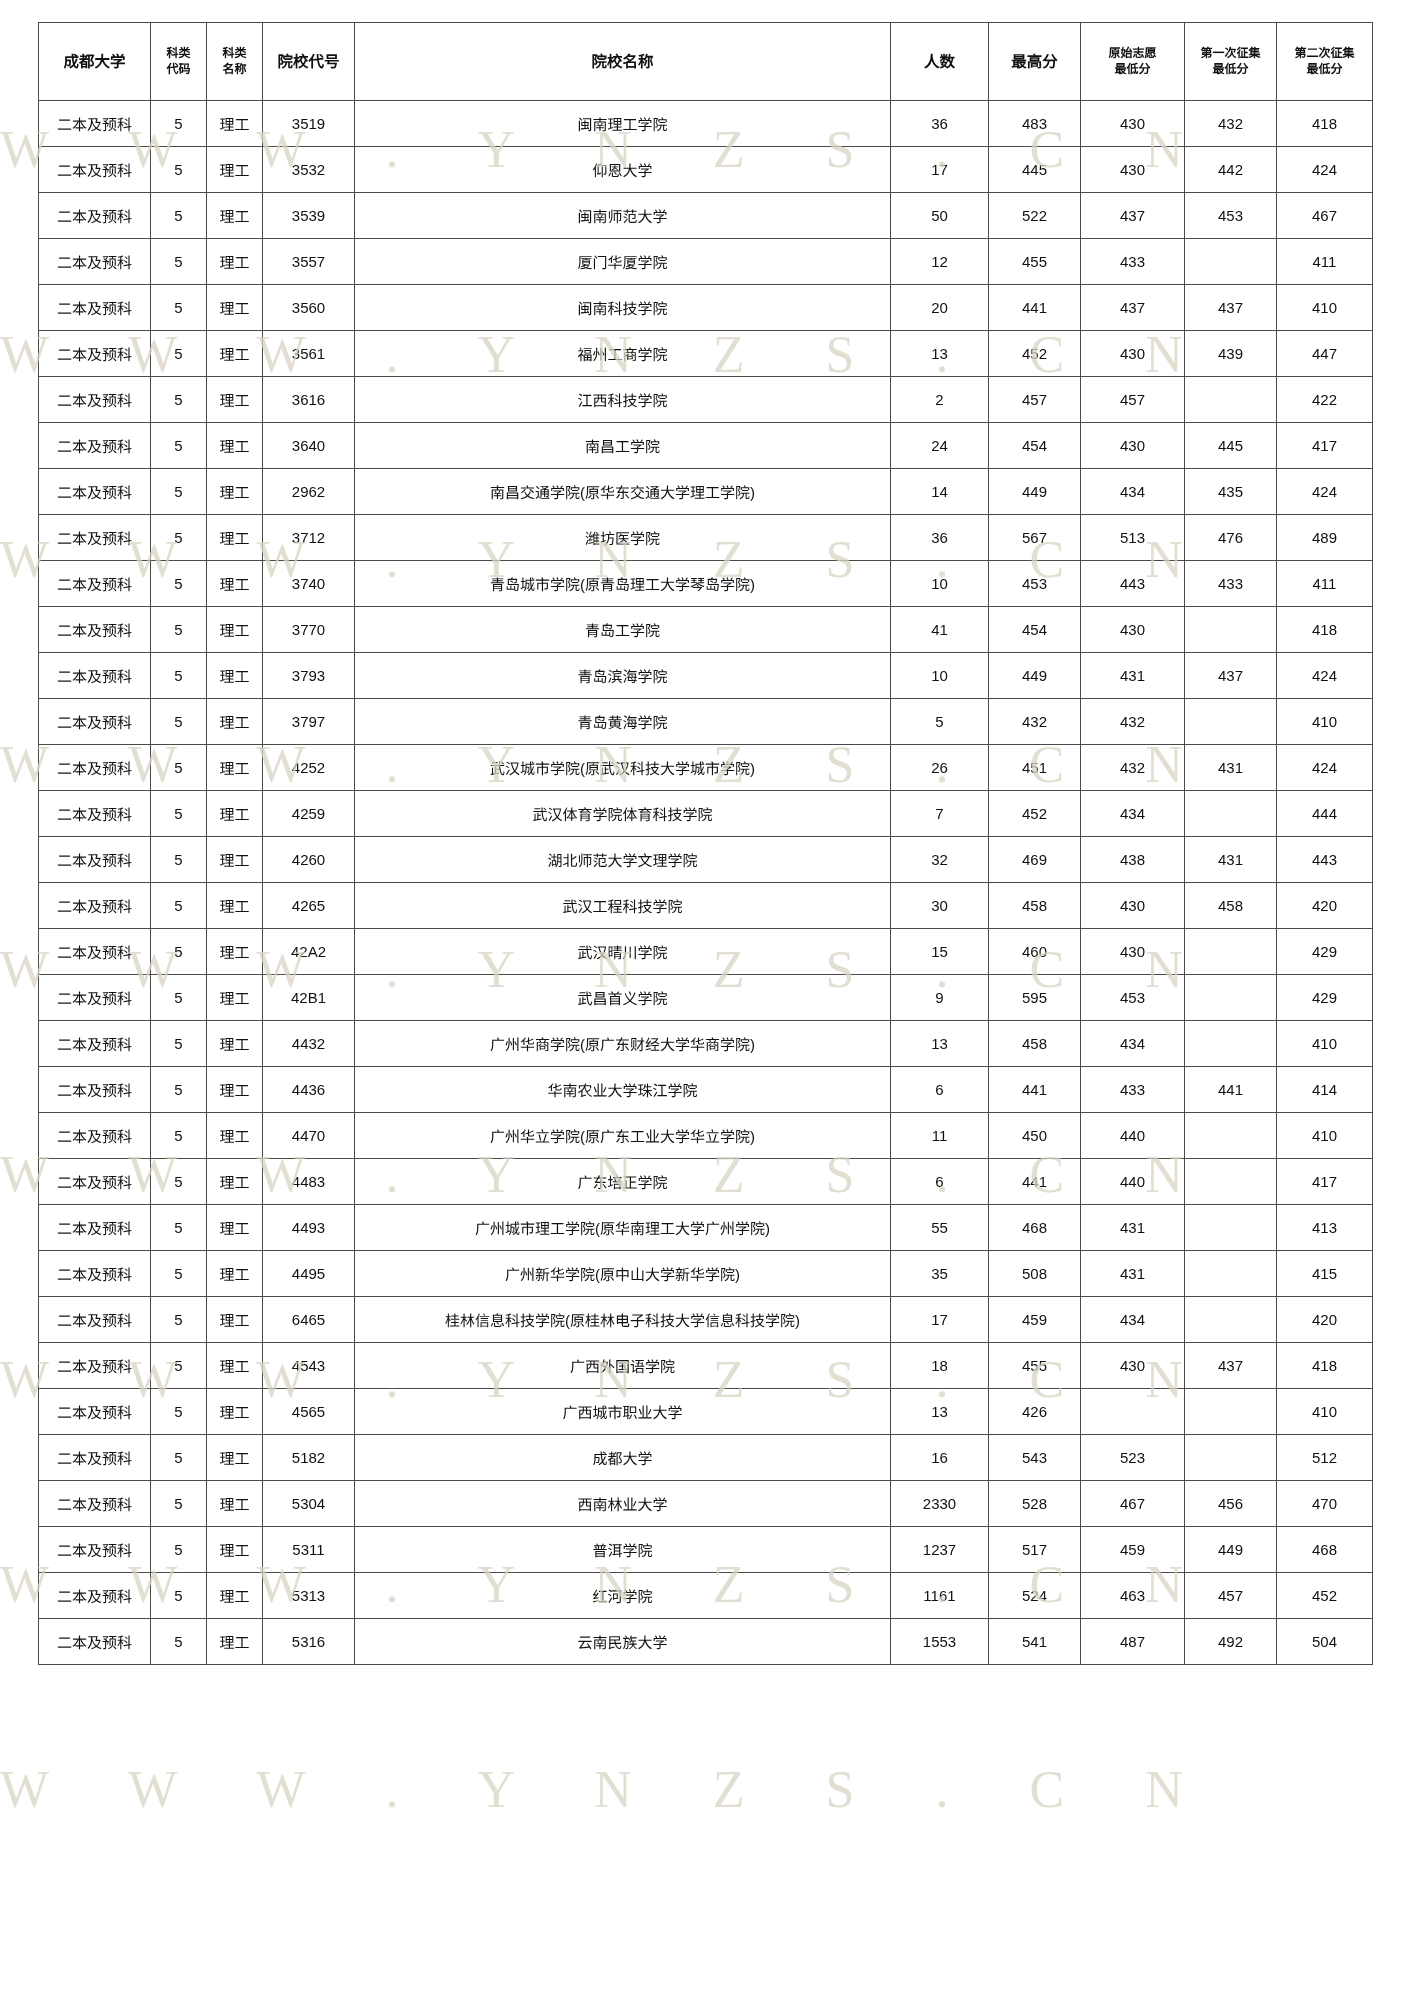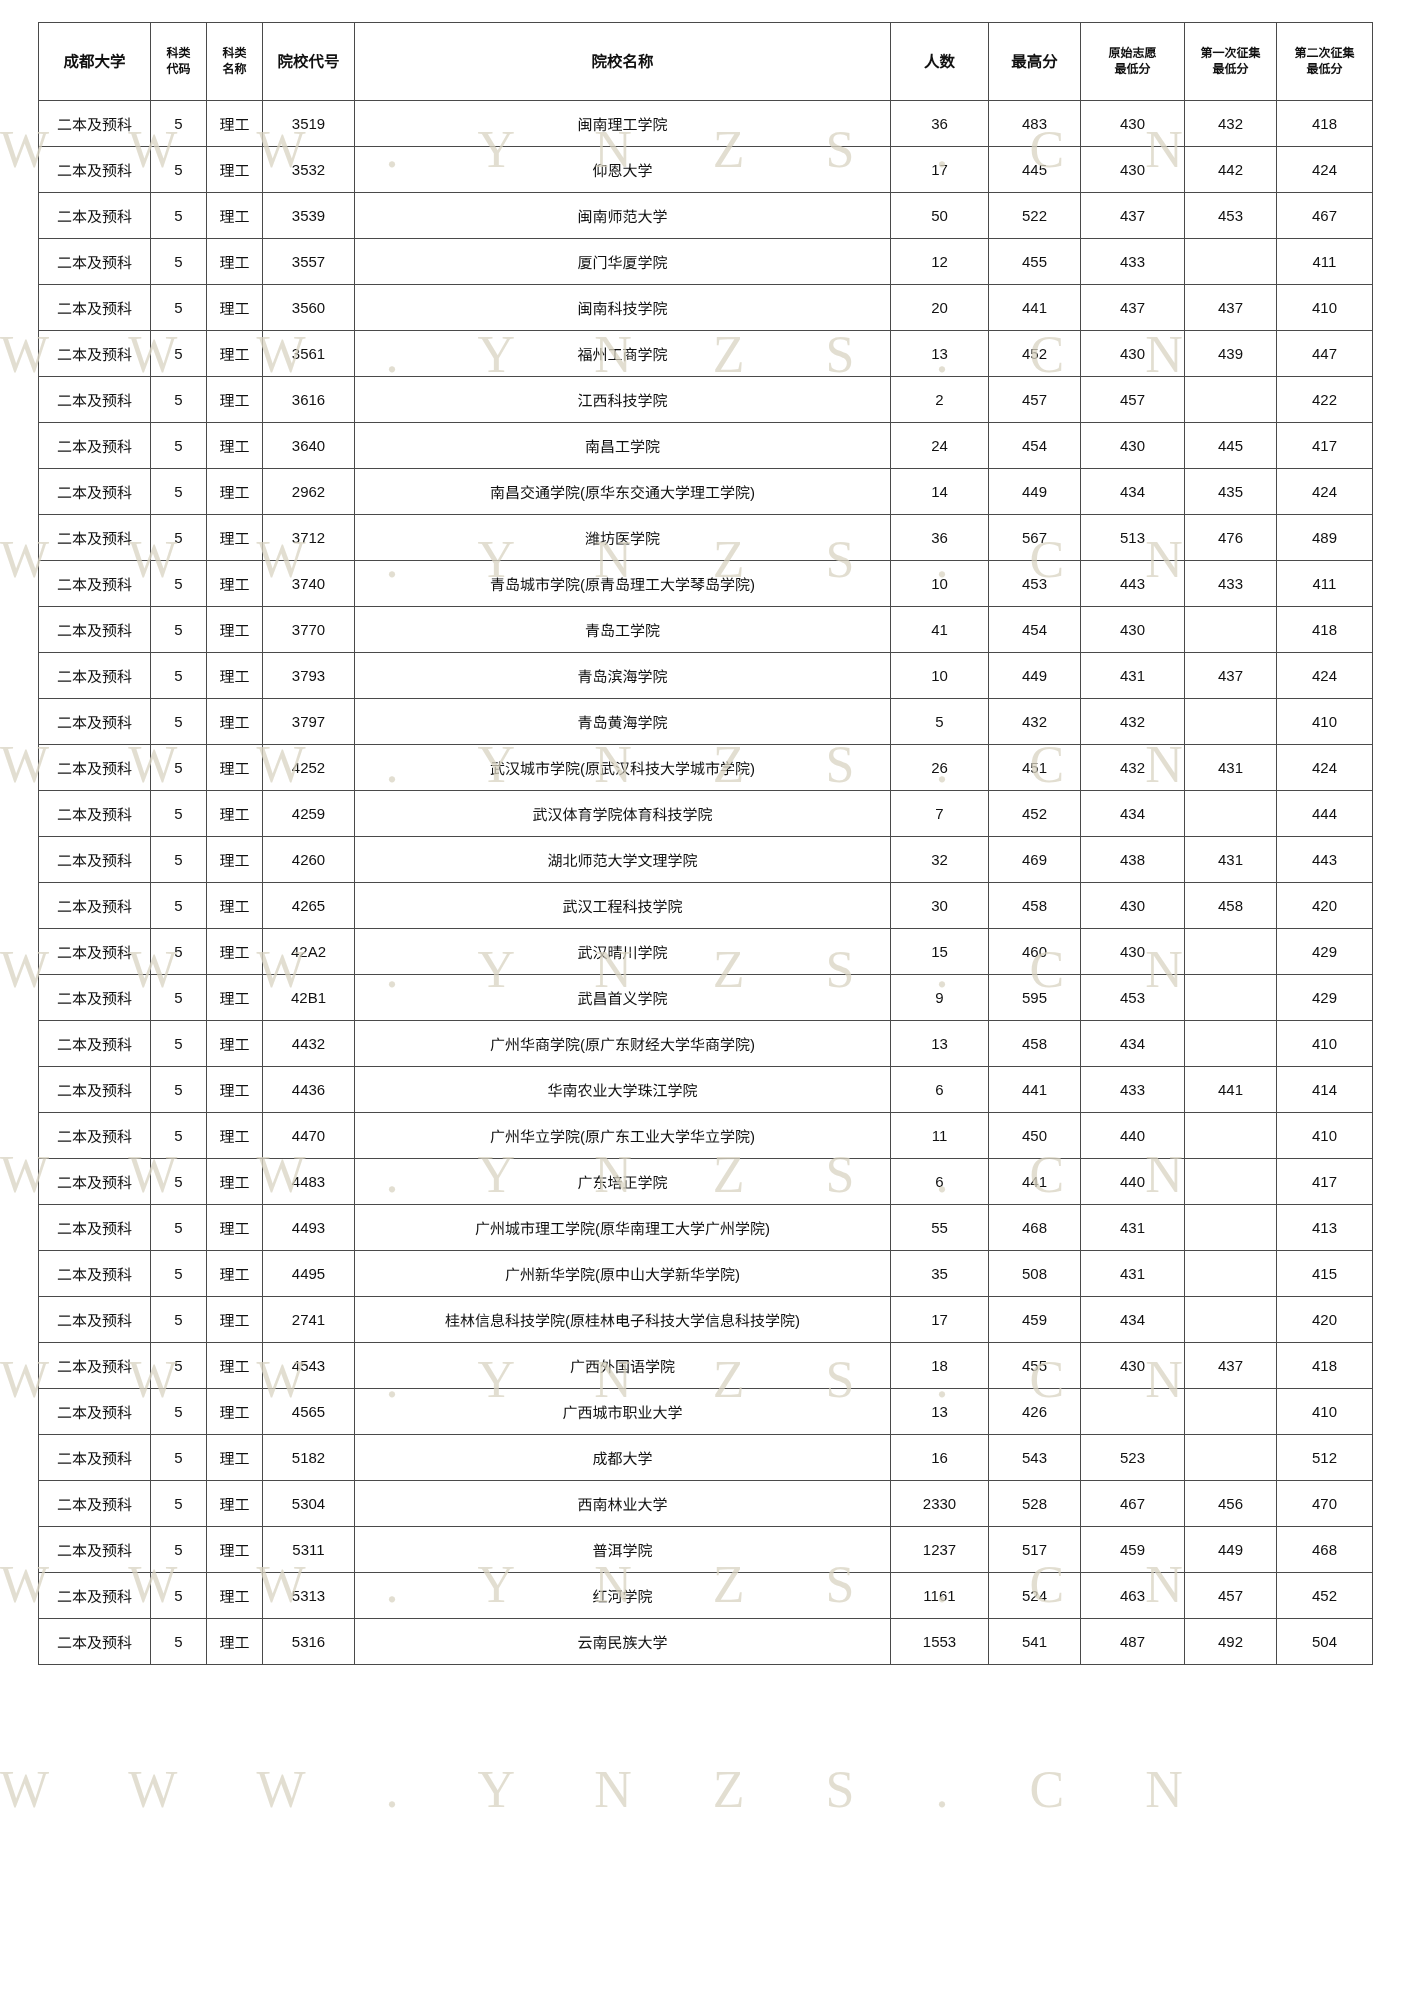--- a/index.html
+++ b/index.html
@@ -462,21 +462,21 @@
           <td>35</td>
           <td>508</td>
           <td>431</td>
           <td></td>
           <td>415</td>
         </tr>
         <tr>
           <td>二本及预科</td>
           <td>5</td>
           <td>理工</td>
-          <td>2741</td>
+          <td>6465</td>
           <td class="name-cell">桂林信息科技学院(原桂林电子科技大学信息科技学院)</td>
           <td>17</td>
           <td>459</td>
           <td>434</td>
           <td></td>
           <td>420</td>
         </tr>
         <tr>
           <td>二本及预科</td>
           <td>5</td>

